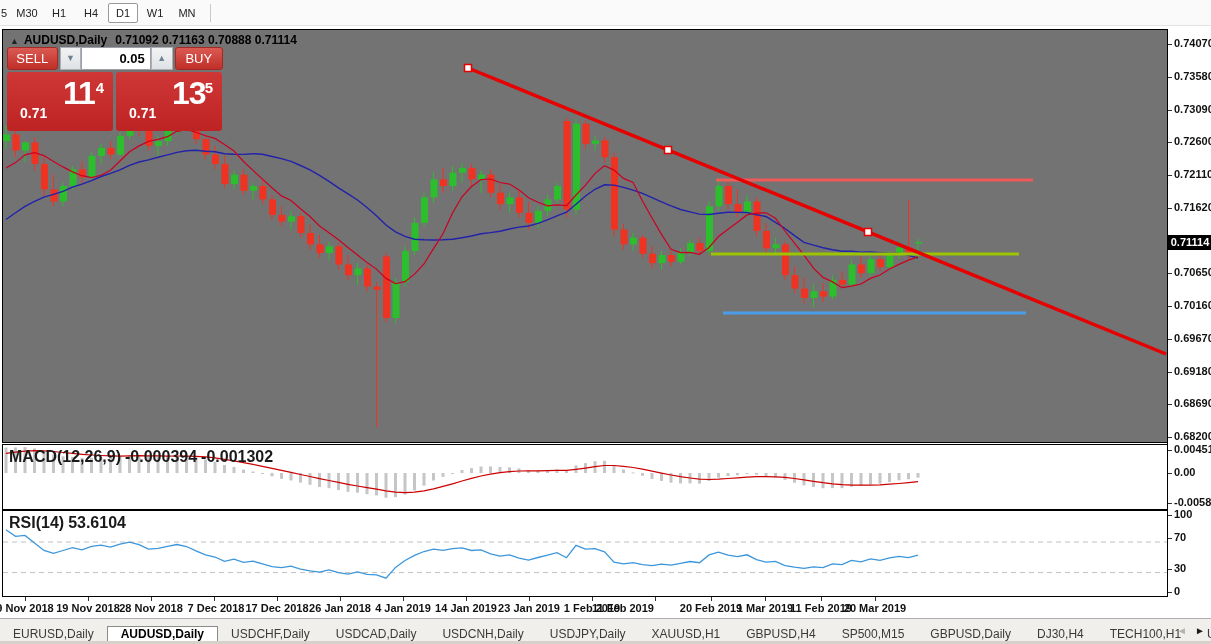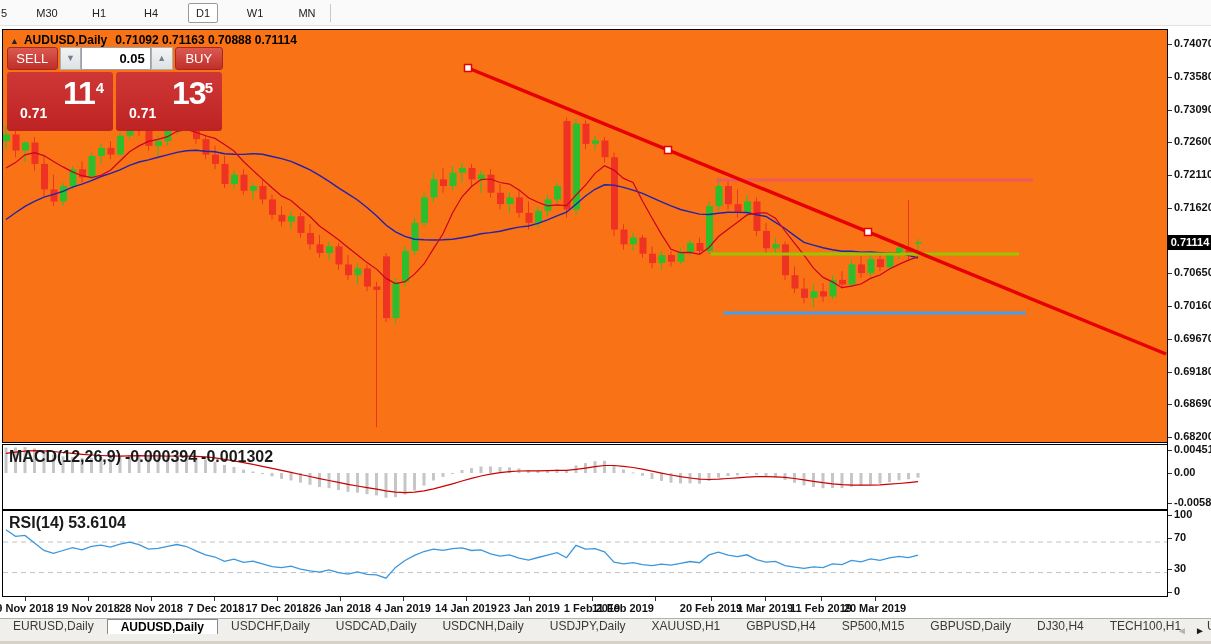--- a/index.html
+++ b/index.html
@@ -4,28 +4,28 @@
 <style>
   * { margin:0; padding:0; box-sizing:border-box; }
   html,body { width:1211px; height:644px; overflow:hidden; background:#fff;
     font-family:"Liberation Sans", sans-serif; }
   #wrap { position:relative; width:1211px; height:644px; background:#fff; }
 
   
   #toolbar { position:absolute; left:0; top:0; width:1211px; height:26px;
     background:#fafafa; border-bottom:1px solid #e3e3e3; display:flex; align-items:center; }
   .tf { font-size:11px; color:#222; text-align:center; padding:3px 0; width:30px;
-    border:1px solid transparent; margin-right:2px; cursor:default;margin-left:20px; }
+    border:1px solid transparent; margin-right:2px; cursor:default; }
   .tf.first { width:12px; margin-left:-2px; }
   .tf.active { background:#fff; border:1px solid #9a9a9a; border-radius:2px; }
   .tbsep { width:1px; height:18px; background:#c9c9c9; margin-left:6px; }
 
   
   #chart { position:absolute; left:2px; top:29px; width:1165px; height:414px;
-    border:1px solid #000; border-right:none; background:#f97316; }
+    border:1px solid #000; border-right:none; background:#737373; }
   #macd { position:absolute; left:2px; top:444px; width:1165px; height:66px;
     border:1px solid #000; border-right:none; background:#fff; }
   #rsi { position:absolute; left:2px; top:510px; width:1165px; height:87px;
     border:1px solid #000; border-right:none; background:#fff; }
   #axiscol { position:absolute; left:1167px; top:29px; width:44px; height:568px;
     border-left:1px solid #000; background:#fff; }
   .axlab { position:absolute; left:6px; font-size:11px; font-weight:700; color:#111; white-space:nowrap; }
   .axtick { position:absolute; left:0; width:4px; height:1px; background:#333; }
   #pricetag { position:absolute; left:0; width:44px; height:15px; background:#000;
     color:#fff; font-size:11px; font-weight:700; text-align:center; line-height:15px; }
@@ -56,21 +56,21 @@
   .pp-sup { position:absolute; right:9px; top:7px; font-size:15px; font-weight:700; }
 
   
   #timeline { position:absolute; left:0; top:597px; width:1211px; height:20px; background:#fff; }
   .dtick { position:absolute; top:0; width:1px; height:4px; background:#333; }
   .dlab { position:absolute; top:5px; font-size:11px; font-weight:700; color:#111;
     transform:translateX(-50%); white-space:nowrap; }
 
   
   #tabbar { position:absolute; left:0; top:618px; width:1211px; height:23px; background:#f1efec;
-    border-top:1px solid #b0b0b0; display:flex; align-items:flex-start; overflow:hidden; padding-right:32px; }
+    border-top:1px solid #b0b0b0; display:flex; align-items:flex-end; overflow:hidden; padding-right:32px; }
   .ctab { font-size:12px; color:#3a3a3a; padding:0 13px; display:flex; align-items:center;
     white-space:nowrap; cursor:default; }
   .ctab.active { background:#fff; border:1px solid #8a8a8a; border-bottom:none; font-weight:700; color:#000; }
   .tabdiv { width:1px; height:13px; background:#c4c4c4; align-self:center; }
   .scrollarrow { position:absolute; top:0; height:23px; font-size:10px; line-height:23px; width:14px; text-align:center; }
   #arrL { right:22px; color:#b9b2a9; }
   #arrR { right:4px; color:#1a1a1a; }
   #strip { position:absolute; left:0; top:641px; width:1211px; height:3px; background:#d6d2ca; }
   svg { display:block; }
 </style>

